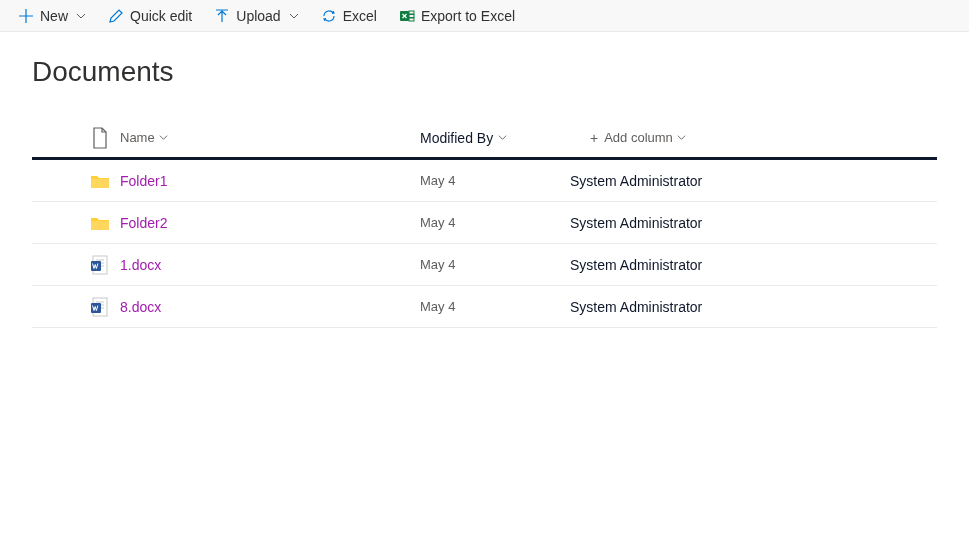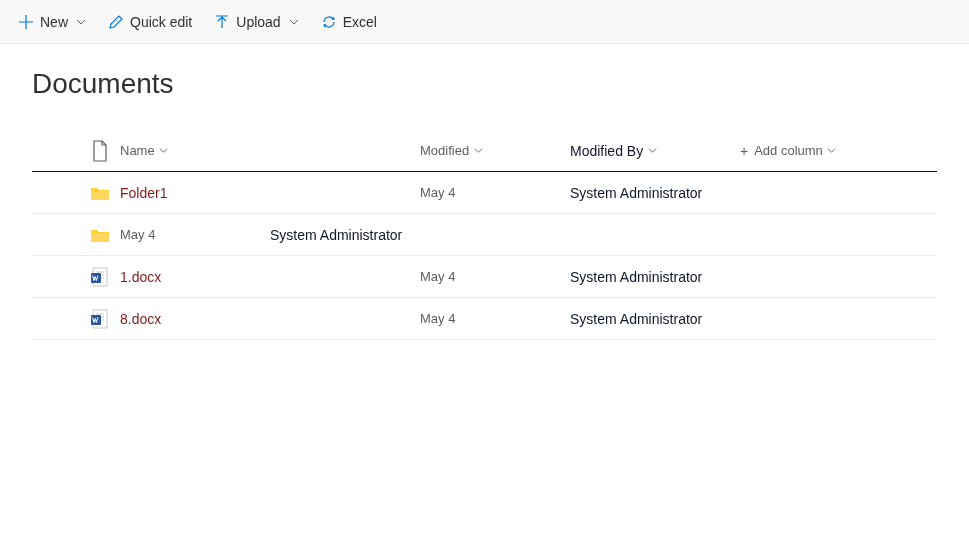--- a/index.html
+++ b/index.html
@@ -12,21 +12,21 @@
       font-size: 14px;
       color: #323130;
       background: #fff;
       width: 969px;
       height: 538px;
       overflow: hidden;
     }
     .toolbar {
       display: flex;
       align-items: center;
-      height: 44px;
+      height: 32px;
       background: #f8f8f8;
       border-bottom: 1px solid #edebe9;
       padding: 0 8px;
       gap: 2px;
     }
     .toolbar-btn {
       display: flex;
       align-items: center;
       gap: 6px;
       padding: 6px 10px;
@@ -68,21 +68,21 @@
       color: #323130;
       padding: 24px 20px 30px 32px;
     }
     .table-wrap {
       padding: 0 32px;
     }
     .list-header {
       display: flex;
       align-items: center;
       height: 42px;
-      border-bottom: 1px solid #0f172a;
+      border-bottom: 3px solid #0f172a;
       color: #605e5c;
       font-size: 13px;
     }
     .list-row {
       display: flex;
       align-items: center;
       height: 42px;
       border-bottom: 1px solid #edebe9;
       font-size: 14px;
       cursor: pointer;
@@ -119,21 +119,21 @@
       flex: 1;
       display: flex;
       align-items: center;
     }
     .header-label {
       display: flex;
       align-items: center;
       cursor: pointer;
     }
     .row-name {
-      color: #7f1d1d;
+      color: #a21caf;
     }
     .folder-icon {
       width: 20px;
       height: 16px;
     }
     .doc-icon {
       width: 18px;
       height: 20px;
     }
     .file-type-icon {
@@ -190,46 +190,48 @@
 
   <button class="toolbar-btn">
     <span class="toolbar-icon">
       <svg viewBox="0 0 16 16" width="16" height="16">
           <path d="M13 8a5 5 0 01-9 3M3 8a5 5 0 019-3M12 3l1 2-2 .5M4 13l-1-2 2-.5" stroke="#0078d4" stroke-width="1.2" fill="none"></path>
         </svg>
     </span>
     <span>Excel</span>
   </button>
 
+  <button class="toolbar-btn">
+    <span class="toolbar-icon">
+      <svg viewBox="0 0 16 16" width="16" height="16">
+        <rect x="1" y="3" width="9" height="10" fill="#107c41" rx="1"></rect>
+        <path d="M3.5 6l4 4M7.5 6l-4 4" stroke="#fff" stroke-width="1.2"></path>
+        <rect x="10" y="3" width="5" height="3" fill="none" stroke="#107c41" stroke-width="1"></rect>
+        <rect x="10" y="6.5" width="5" height="3" fill="none" stroke="#107c41" stroke-width="1"></rect>
+        <rect x="10" y="10" width="5" height="3" fill="none" stroke="#107c41" stroke-width="1"></rect>
+      </svg>
+    </span>
+    <span>Export to Excel</span>
+  </button>
 </div>
 
 <h1 class="page-title">Documents</h1>
 
 <div class="table-wrap">
   <div class="list-header">
     <div class="col-sel"></div>
     <div class="col-icon">
       <svg class="file-type-icon" viewBox="0 0 18 22" width="14" height="18">
         <path d="M3 1h8l4 4v16H3V1z" fill="none" stroke="#605e5c" stroke-width="1.2"></path>
         <path d="M11 1v4h4" fill="none" stroke="#605e5c" stroke-width="1.2"></path>
       </svg>
     </div>
     <div class="col-name">
       <span class="header-label">
         <span>Name</span>
-        <span class="chev-small">
-          <svg viewBox="0 0 10 10" width="9" height="9">
-              <path d="M1 3l4 4 4-4" stroke="#605e5c" stroke-width="1" fill="none"></path>
-            </svg>
-        </span>
-      </span>
-    </div>
-    <div class="col-mod">
-      <span class="header-label">
-        <span>Modified</span>
         <span class="chev-small">
           <svg viewBox="0 0 10 10" width="9" height="9">
               <path d="M1 3l4 4 4-4" stroke="#605e5c" stroke-width="1" fill="none"></path>
             </svg>
         </span>
       </span>
     </div>
     <div class="col-modby">
       <span class="header-label">
         <span>Modified By</span>
@@ -271,20 +273,23 @@
           <span>System Administrator</span>
         </div>
         <div class="col-add"></div>
       </div>
       <div class="list-row">
         <div class="col-sel"></div>
         <div class="col-icon">
           <svg class="folder-icon" viewBox="0 0 20 16" width="20" height="16">
             <use href="#svg-folder"></use>
           </svg>
+        </div>
+        <div class="col-name">
+          <span class="row-name">Folder2</span>
         </div>
         <div class="col-mod">
           <span>May 4</span>
         </div>
         <div class="col-modby">
           <span>System Administrator</span>
         </div>
         <div class="col-add"></div>
       </div>
       <div class="list-row">

